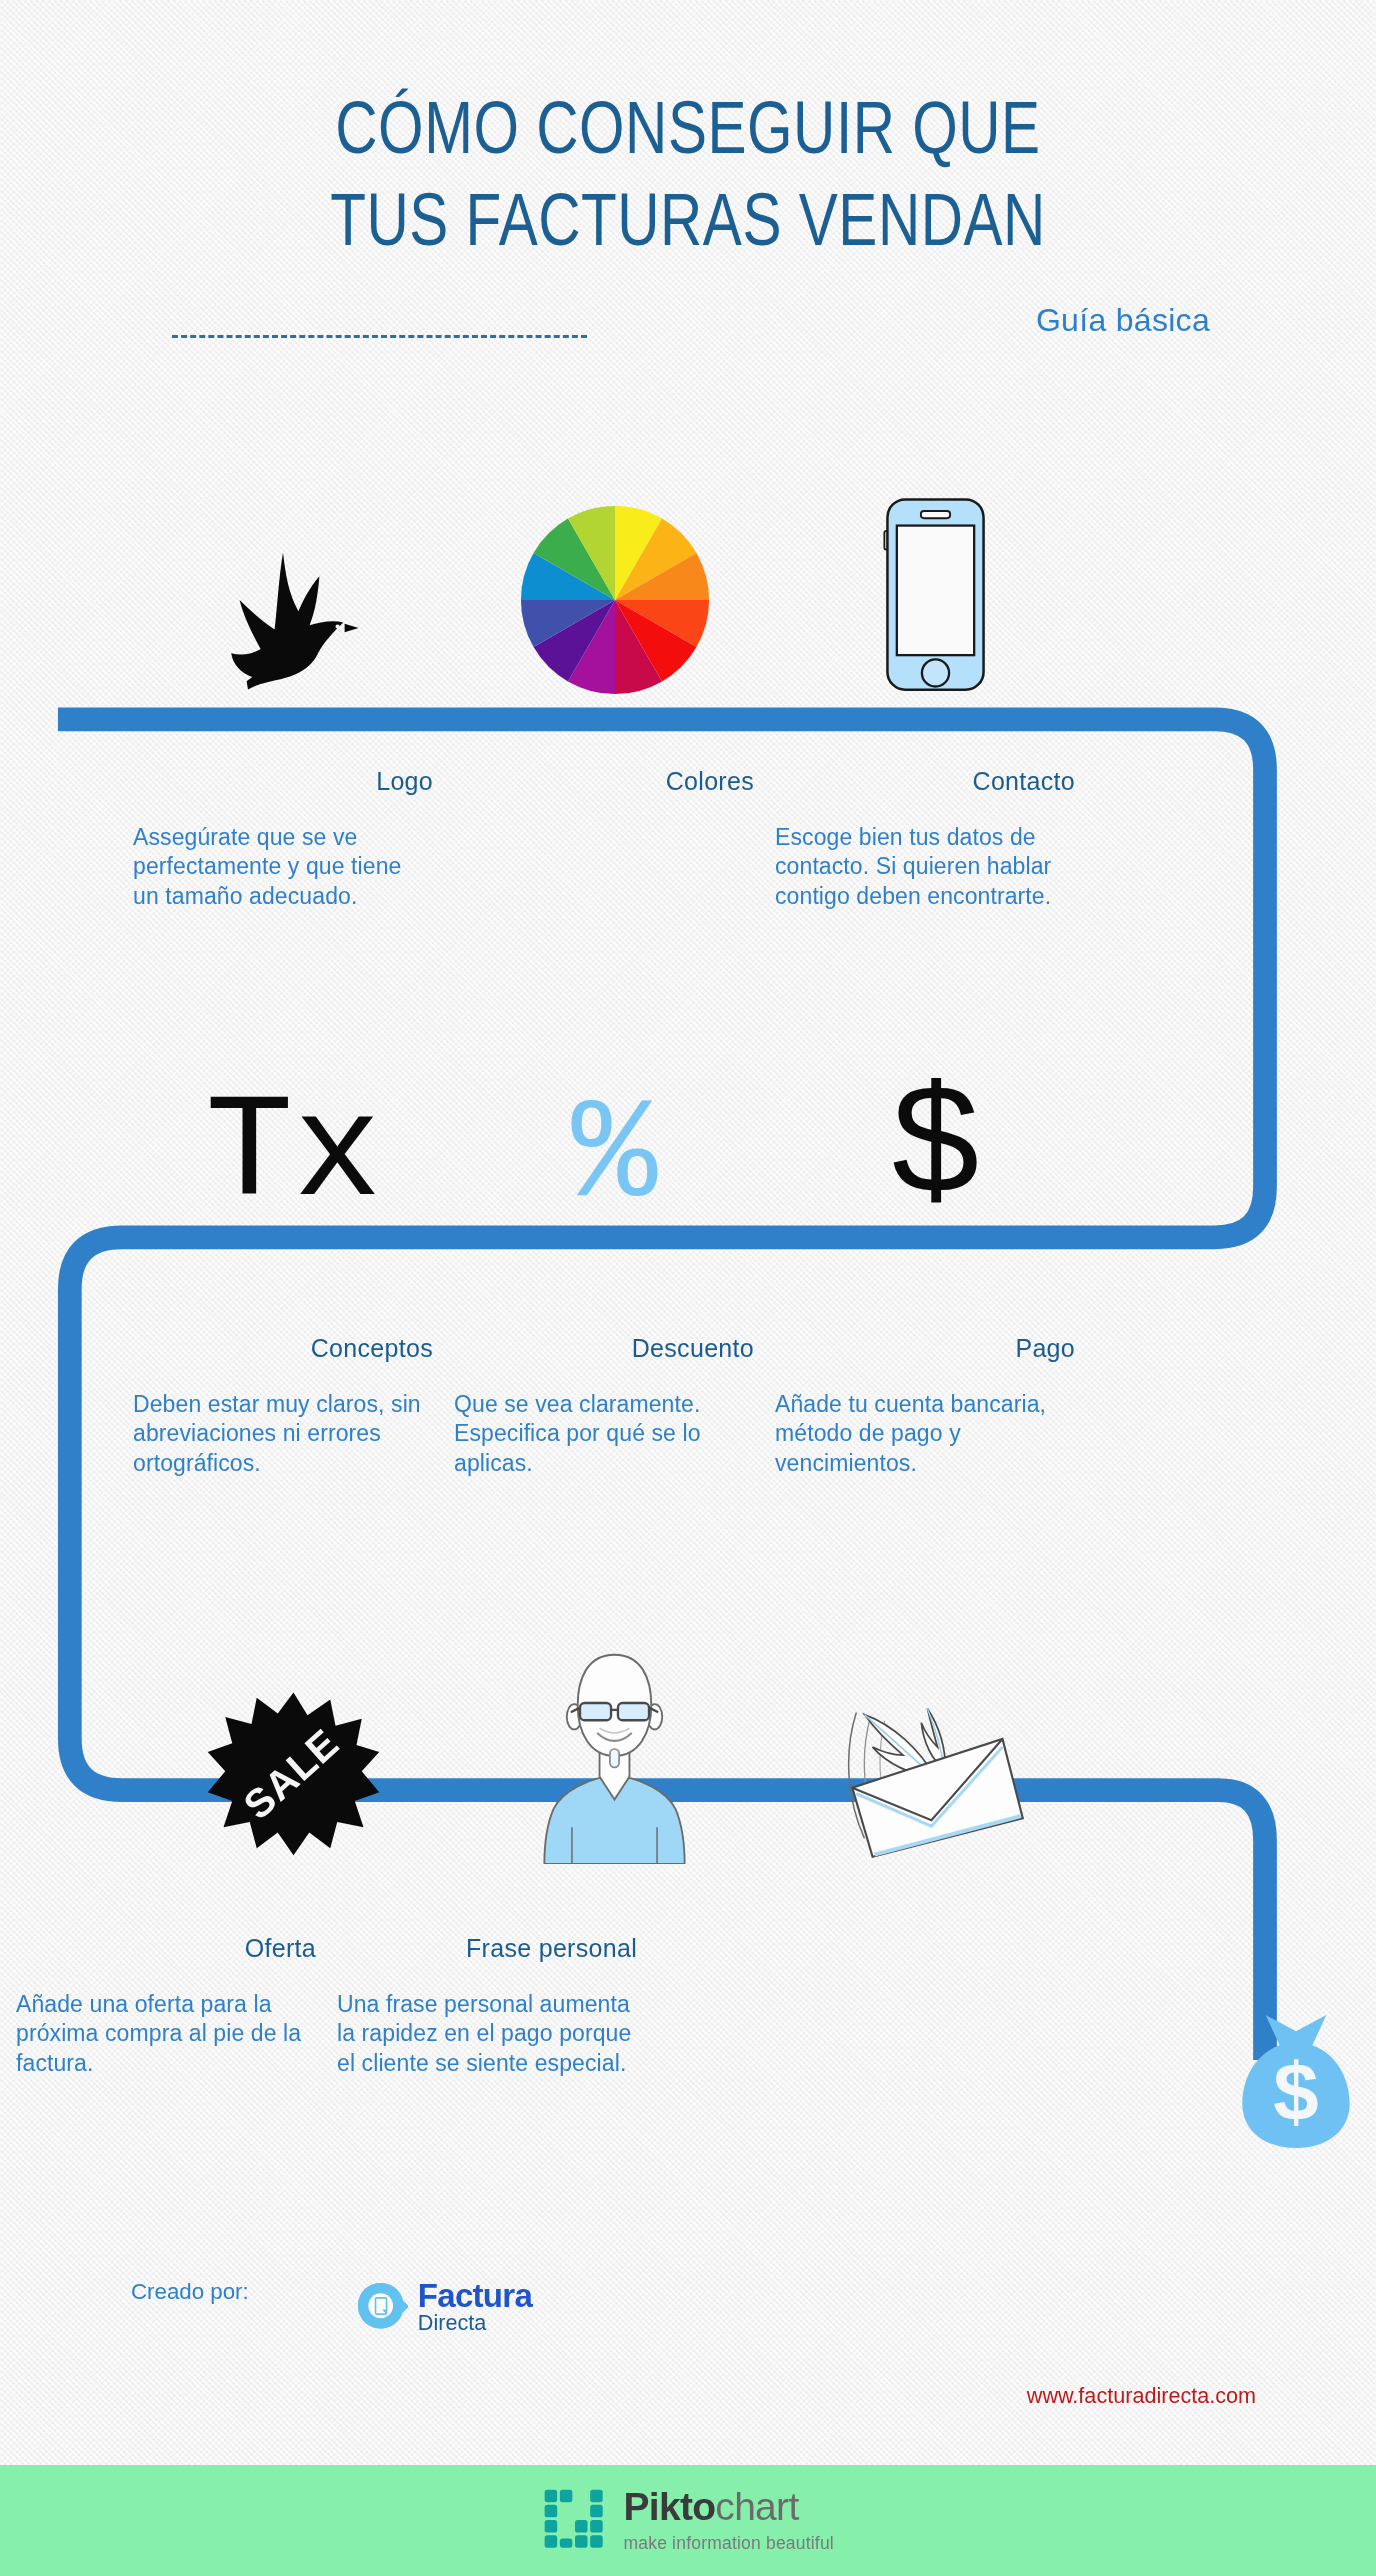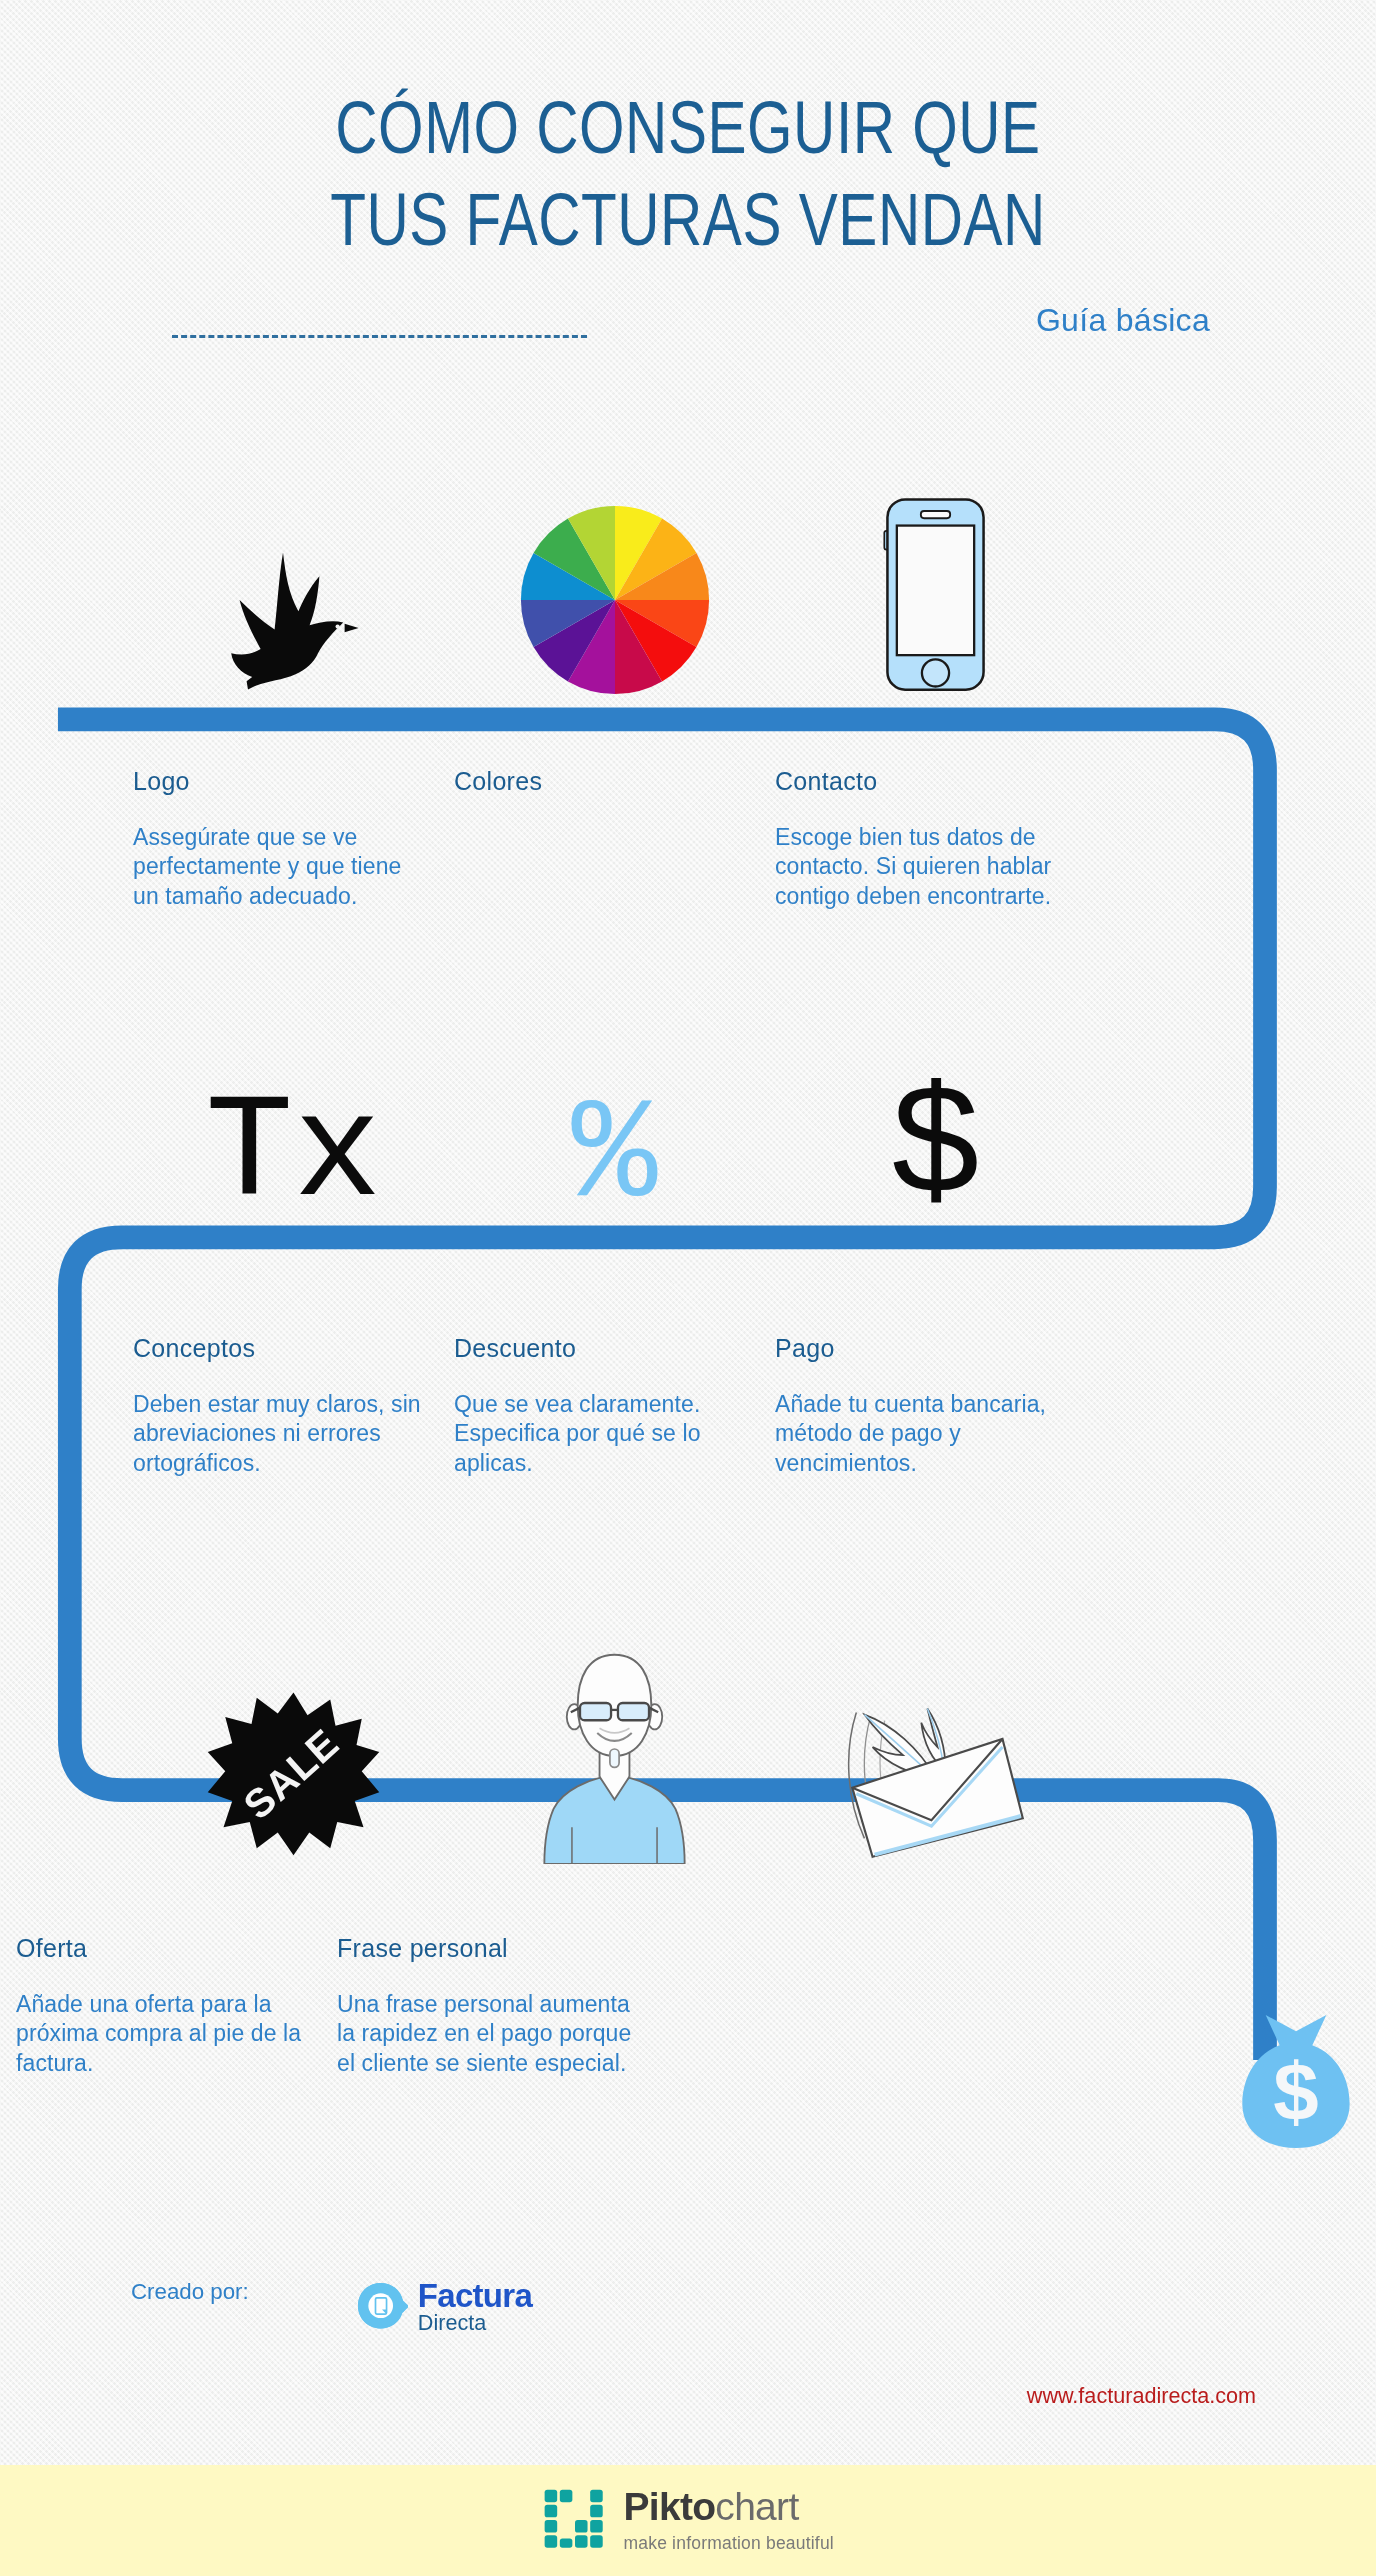--- a/index.html
+++ b/index.html
@@ -63,21 +63,21 @@
   
   .iconrow { position: absolute; left: 0; width: 1376px; display: flex; }
   .iconcell { width: 321px; display: flex; align-items: flex-end; justify-content: center; }
 
   .textrow { position: absolute; left: 0; width: 1376px; display: flex; }
   .textcell { width: 321px; padding-right: 21px; }
   .cell-title {
     color: #1b5c90;
     font-size: 25px;
     font-weight: 400;
-    text-align: left;
+    text-align: right;
     letter-spacing: 0.3px;
     margin-bottom: 26.5px;
   }
   .cell-body {
     color: #2f80c8;
     font-size: 23px;
     line-height: 1.30;
     letter-spacing: 0.1px;
   }
 
@@ -106,21 +106,21 @@
   .fd-sub { color: #1b5c90; font-size: 21.6px; line-height: 1.05; }
 
   .site-url {
     position: absolute; right: 120px; top: 2383px;
     color: #b91c1c; font-size: 21.6px;
   }
 
   .pik-bar {
     position: absolute; left: 0; top: 2465px;
     width: 1376px; height: 111px;
-    background: #fef9c3;
+    background: #86efac;
     display: flex; align-items: center; justify-content: center;
   }
   .pik-inner { display: flex; align-items: center; }
   .pik-words { margin-left: 15.4px; }
   .pik-name { font-size: 39px; color: #4b4b4b; line-height: 1; letter-spacing: -0.7px; }
   .pik-name b { color: #3b3b3b; font-weight: bold; }
   .pik-name span.light { color: #6b6b6b; font-weight: 300; }
   .pik-tag { font-size: 17.5px; color: #7a7a7a; margin-top: 6.3px; letter-spacing: 0.2px; }
 </style>
 </head>

